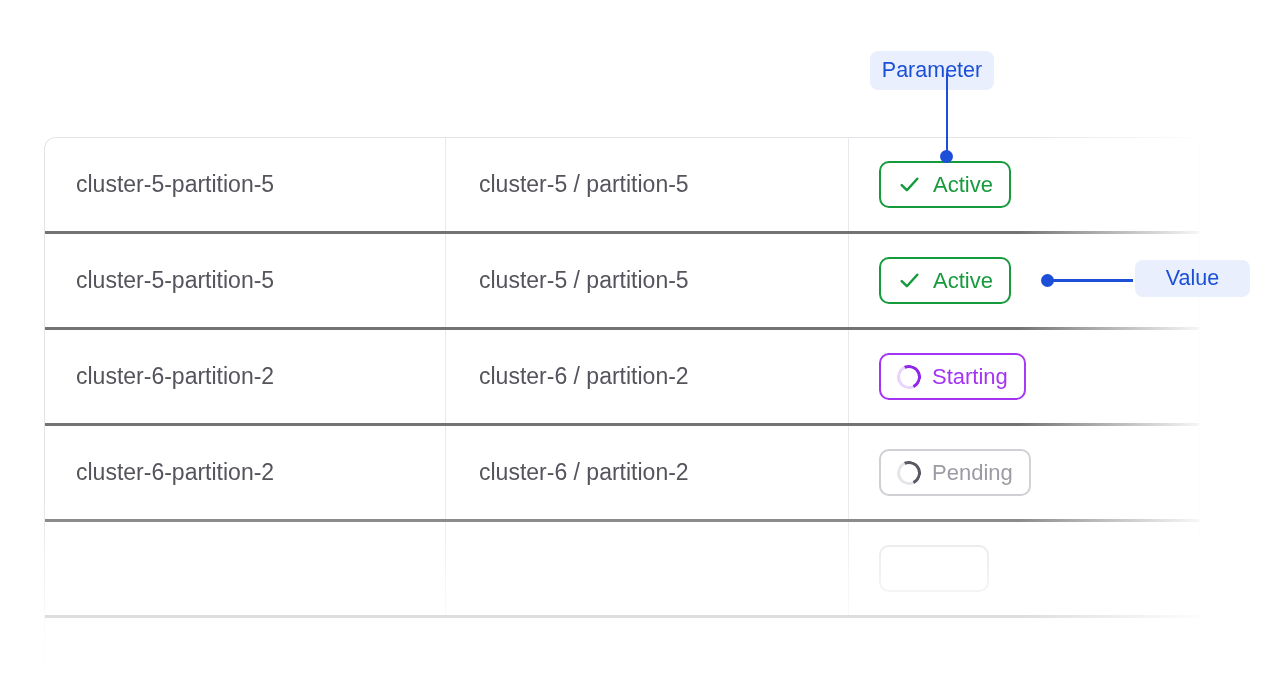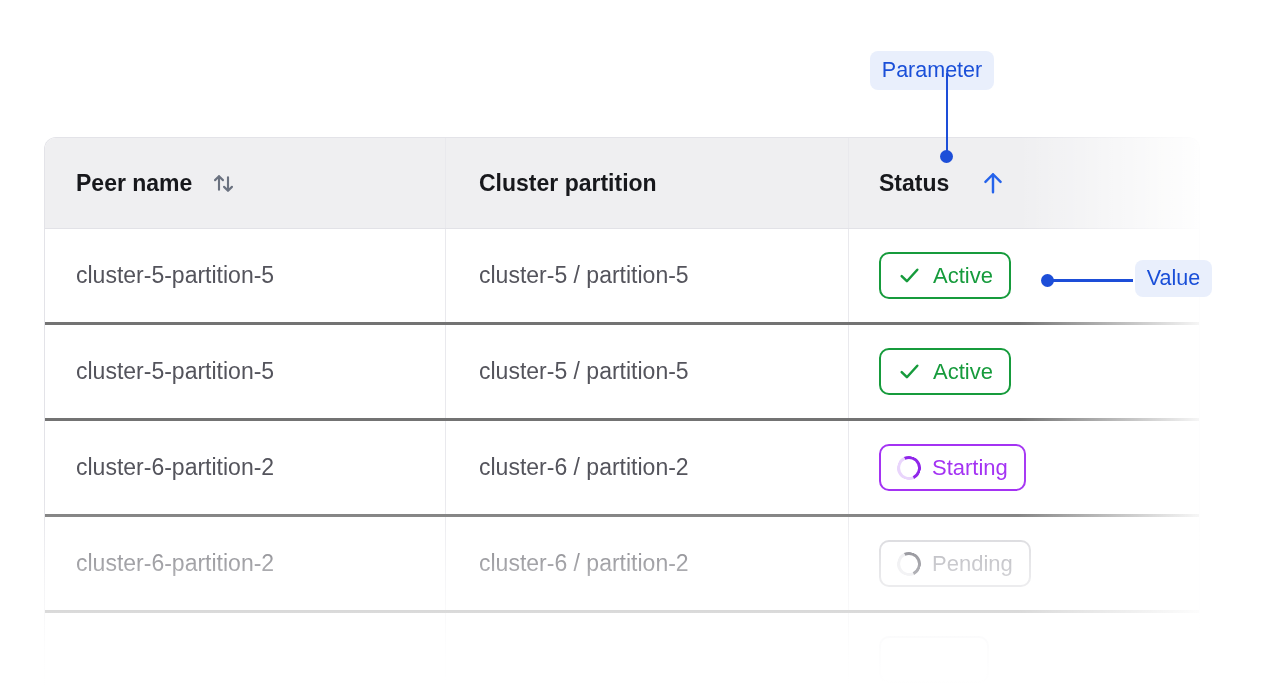--- a/index.html
+++ b/index.html
@@ -77,58 +77,36 @@
   }
 
   
   .anno { position:absolute; z-index:10; }
   .pill {
     display:flex; align-items:center; justify-content:center;
     background:#e9effc; color:#1a4fd8; border-radius:8px;
     font-size:21.5px; font-weight:500;
   }
   .pill-parameter { left:870px; top:31px; width:124px; height:39px;margin-top:20px; }
-  .pill-value     { left:1135px; top:260px; width:77px; height:37px; }
+  .pill-value     { left:1135px; top:260px; width:115px; height:37px; }
   .line-v { left:945.5px; top:73px; width:2.5px; height:78px; background:#1d4ed8; }
   .line-h { left:1053px; top:279px; width:80px; height:2.5px; background:#1d4ed8; }
   .dot { width:13px; height:13px; border-radius:50%; background:#1d4ed8; }
   .dot-parameter { left:940px; top:150px; }
   .dot-value { left:1041px; top:274px; }
 
   .sort-icon { display:inline-flex; }
 </style>
 </head>
 <body>
 
 <div class="stage">
 
   <div class="peers-table">
 
-    <div class="thead">
-      <div class="th c1">
-        <span>Peer name</span>
-        <span class="sort-icon">
-          <svg width="27" height="27" viewBox="0 0 24 24" fill="none" stroke="#6b7280" stroke-width="1.9" stroke-linecap="round" stroke-linejoin="round">
-            <path d="M8 17.5 V5.5 M4.5 9 L8 5.5 L11.5 9"></path>
-            <path d="M16 6.5 V18.5 M12.5 15 L16 18.5 L19.5 15"></path>
-          </svg>
-        </span>
-      </div>
-      <div class="th c2">
-        <span>Cluster partition</span>
-      </div>
-      <div class="th c3">
-        <span>Status</span>
-        <span class="sort-icon" style="margin-left:12px;">
-          <svg width="28" height="28" viewBox="0 0 24 24" fill="none" stroke="#2563eb" stroke-width="2.1" stroke-linecap="round" stroke-linejoin="round">
-            <path d="M12 20 V4.5 M5.5 11 L12 4.5 L18.5 11"></path>
-          </svg>
-        </span>
-      </div>
-    </div>
 
     <div class="trow">
       <div class="td c1">cluster-5-partition-5</div>
       <div class="td c2">cluster-5 / partition-5</div>
       <div class="td c3">
         <span class="badge active">
           <span style="display:inline-flex;">
             <svg width="25" height="25" viewBox="0 0 24 24" fill="none" stroke="#169b3c" stroke-width="2.4" stroke-linecap="round" stroke-linejoin="round">
                 <path d="M4.5 12.5 L9.5 17.5 L19.5 6.5"></path>
               </svg>

